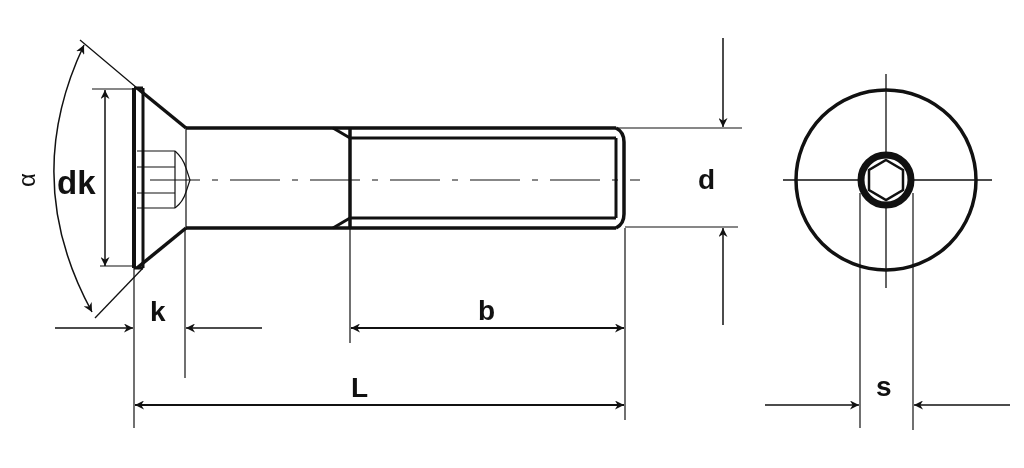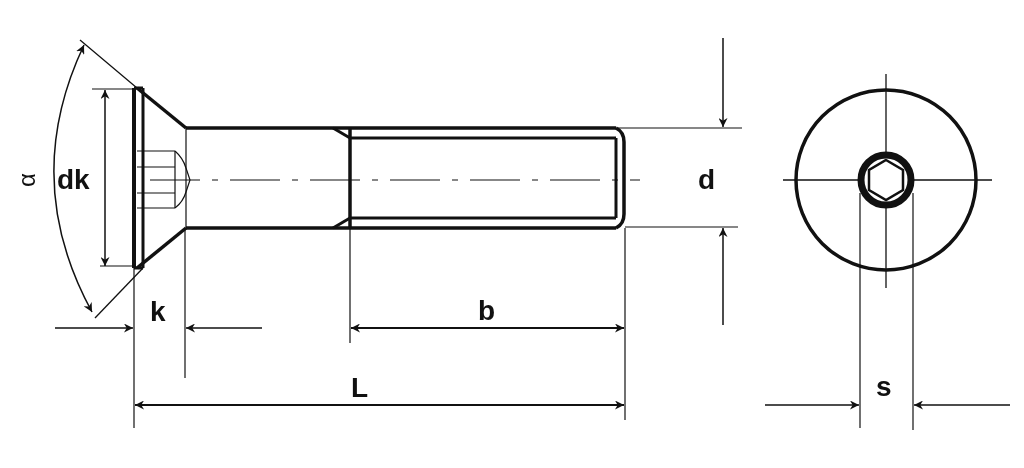--- a/index.html
+++ b/index.html
@@ -107,18 +107,18 @@
 
   <g stroke="#111" fill="none">
     <line x1="860" y1="193" x2="860" y2="428" stroke-width="1.2"></line>
     <line x1="913" y1="193" x2="913" y2="430" stroke-width="1.2"></line>
     <line x1="765" y1="405" x2="859" y2="405" stroke-width="1.5" marker-end="url(#arr)"></line>
     <line x1="1010" y1="405" x2="914" y2="405" stroke-width="1.5" marker-end="url(#arr)"></line>
   </g>
 </svg>
 
 <div class="lbl" style="left:20px; top:168px; font-size:24px; font-weight:normal; transform:rotate(-90deg);">α</div>
-<div class="lbl" style="left:57px; top:166px; font-size:28px;">dk</div>
+<div class="lbl" style="left:57px; top:166px; font-size:33px;">dk</div>
 <div class="lbl" style="left:150px; top:298px; font-size:28px;">k</div>
 <div class="lbl" style="left:478px; top:297px; font-size:28px;">b</div>
 <div class="lbl" style="left:351px; top:374px; font-size:28px;">L</div>
 <div class="lbl" style="left:698px; top:166px; font-size:28px;">d</div>
 <div class="lbl" style="left:876px; top:373px; font-size:28px;">s</div>
 
 </body></html>

